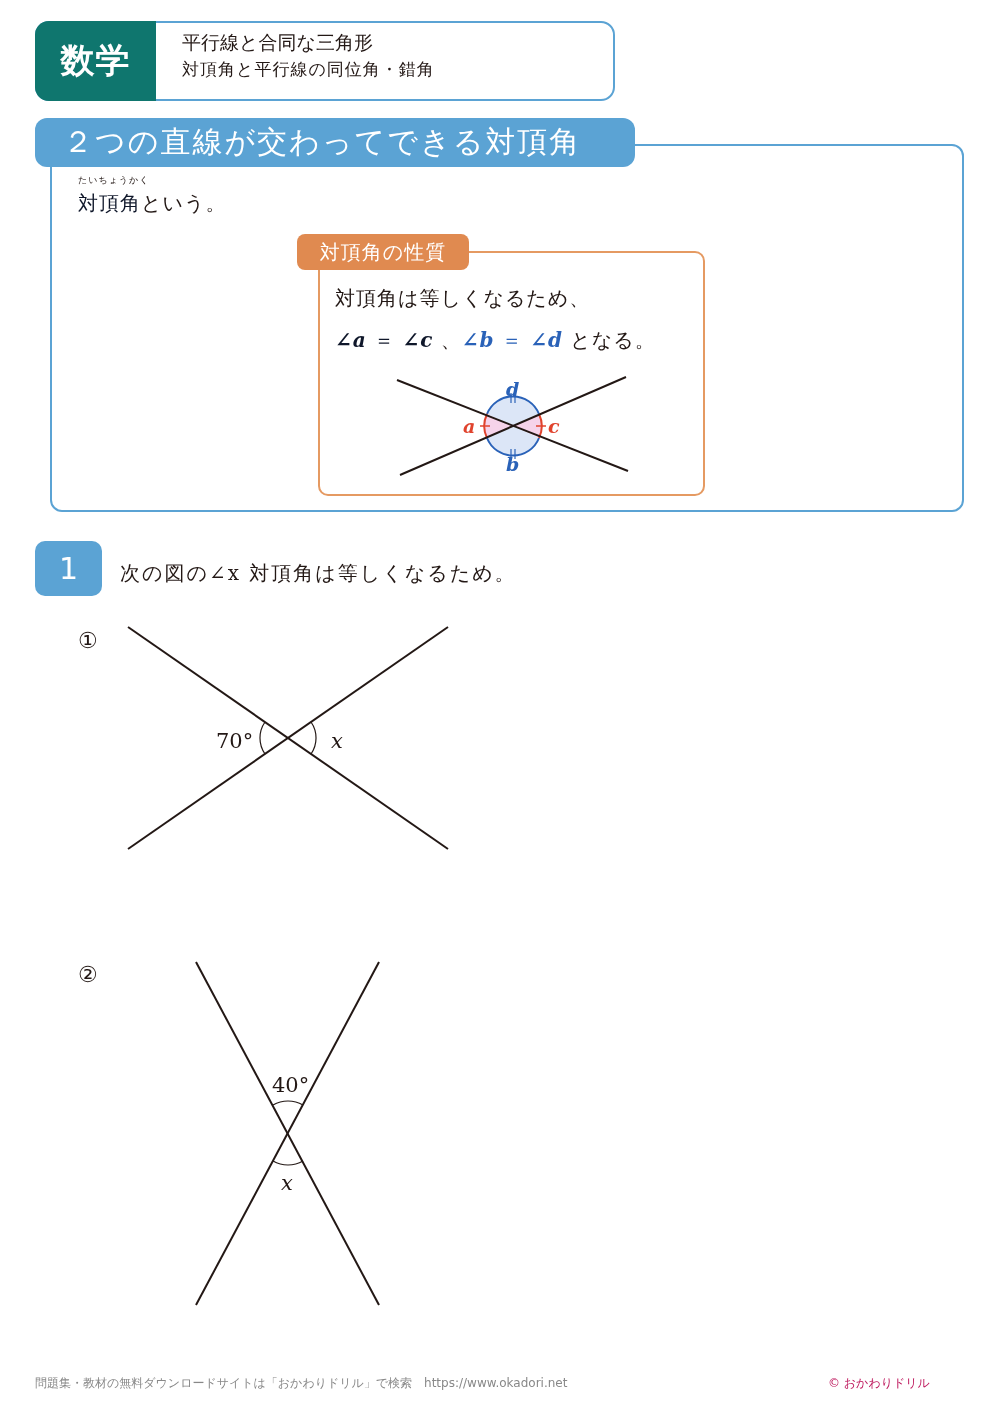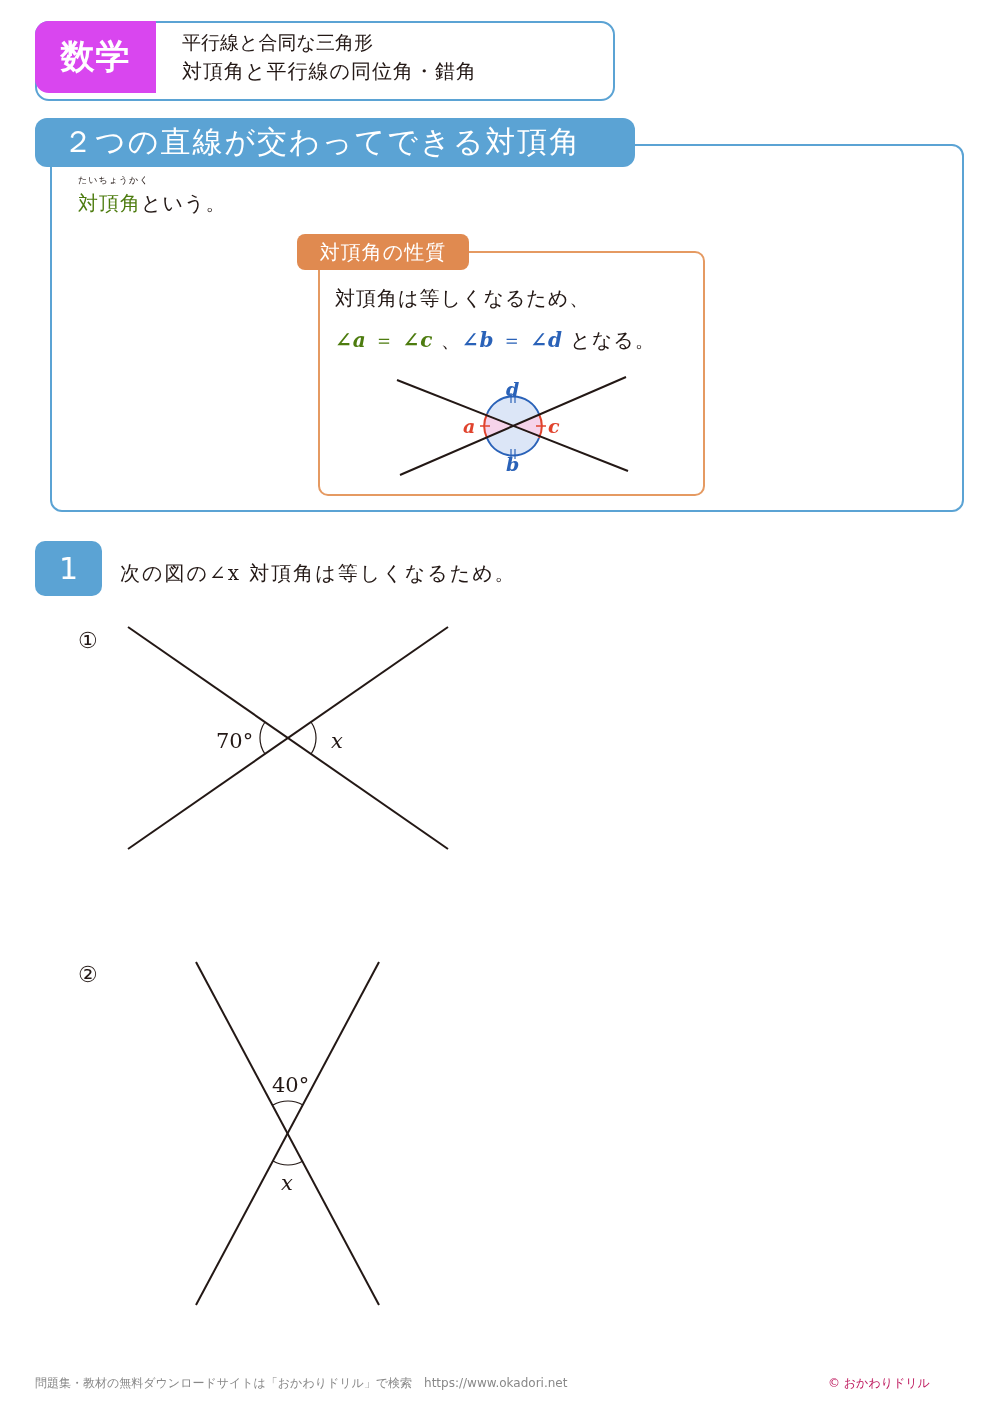--- a/index.html
+++ b/index.html
@@ -3,34 +3,34 @@
 <meta charset="utf-8">
 <style>
   html, body { margin:0; padding:0; background:#ffffff; }
   body { width:1000px; height:1415px; position:relative; overflow:hidden;
          font-family:"DejaVu Sans", sans-serif; color:#231815; }
   .abs { position:absolute; }
 
   
   .hdr-box { left:35px; top:21px; width:580px; height:80px; border:2px solid #5ba3d4;
              border-radius:14px; box-sizing:border-box; }
-  .hdr-subject { left:35px; top:21px; width:121px; height:72px; background:#d946ef;
+  .hdr-subject { left:35px; top:21px; width:121px; height:80px; background:#0f766e;
              border-radius:14px 0 0 14px; color:#fff; font-size:34px; font-weight:bold;
              display:flex; align-items:center; justify-content:center; letter-spacing:1px; }
   .hdr-unit { left:182px; top:30px; font-size:19px; color:#231815; }
-  .hdr-title { left:182px; top:58px; font-size:20px; color:#231815; letter-spacing:1px; }
+  .hdr-title { left:182px; top:58px; font-size:17px; color:#231815; letter-spacing:1px; }
 
   
   .sec-frame { left:50px; top:144px; width:914px; height:368px; border:2px solid #5ba3d4;
                border-radius:12px; box-sizing:border-box; }
   .sec-title { left:35px; top:118px; width:600px; height:49px; background:#5ba3d4;
                border-radius:12px; color:#fff; font-size:30px; display:flex; align-items:center;
                padding-left:28px; box-sizing:border-box; letter-spacing:2px; }
   .intro { left:78px; top:190px; font-family:"DejaVu Serif", serif; font-size:20px; letter-spacing:1px; }
-  .red { color:#4d7c0f; }
+  .red { color:#0f172a; }
   .blue { color:#2a62b8; }
   .ruby-wrap { position:relative; display:inline-block; }
   .ruby { position:absolute; left:0; top:-16px; font-size:9px; white-space:nowrap;
           font-family:"DejaVu Sans", sans-serif; color:#231815; letter-spacing:1px; }
 
   .prop-frame { left:318px; top:251px; width:387px; height:245px; border:2px solid #e59a62;
                 border-radius:10px; box-sizing:border-box; }
   .prop-tag { left:297px; top:234px; width:172px; height:36px; background:#e08a50; color:#fff;
               font-size:20px; font-weight:normal; border-radius:8px; display:flex; align-items:center;
               justify-content:center; letter-spacing:1px; }

